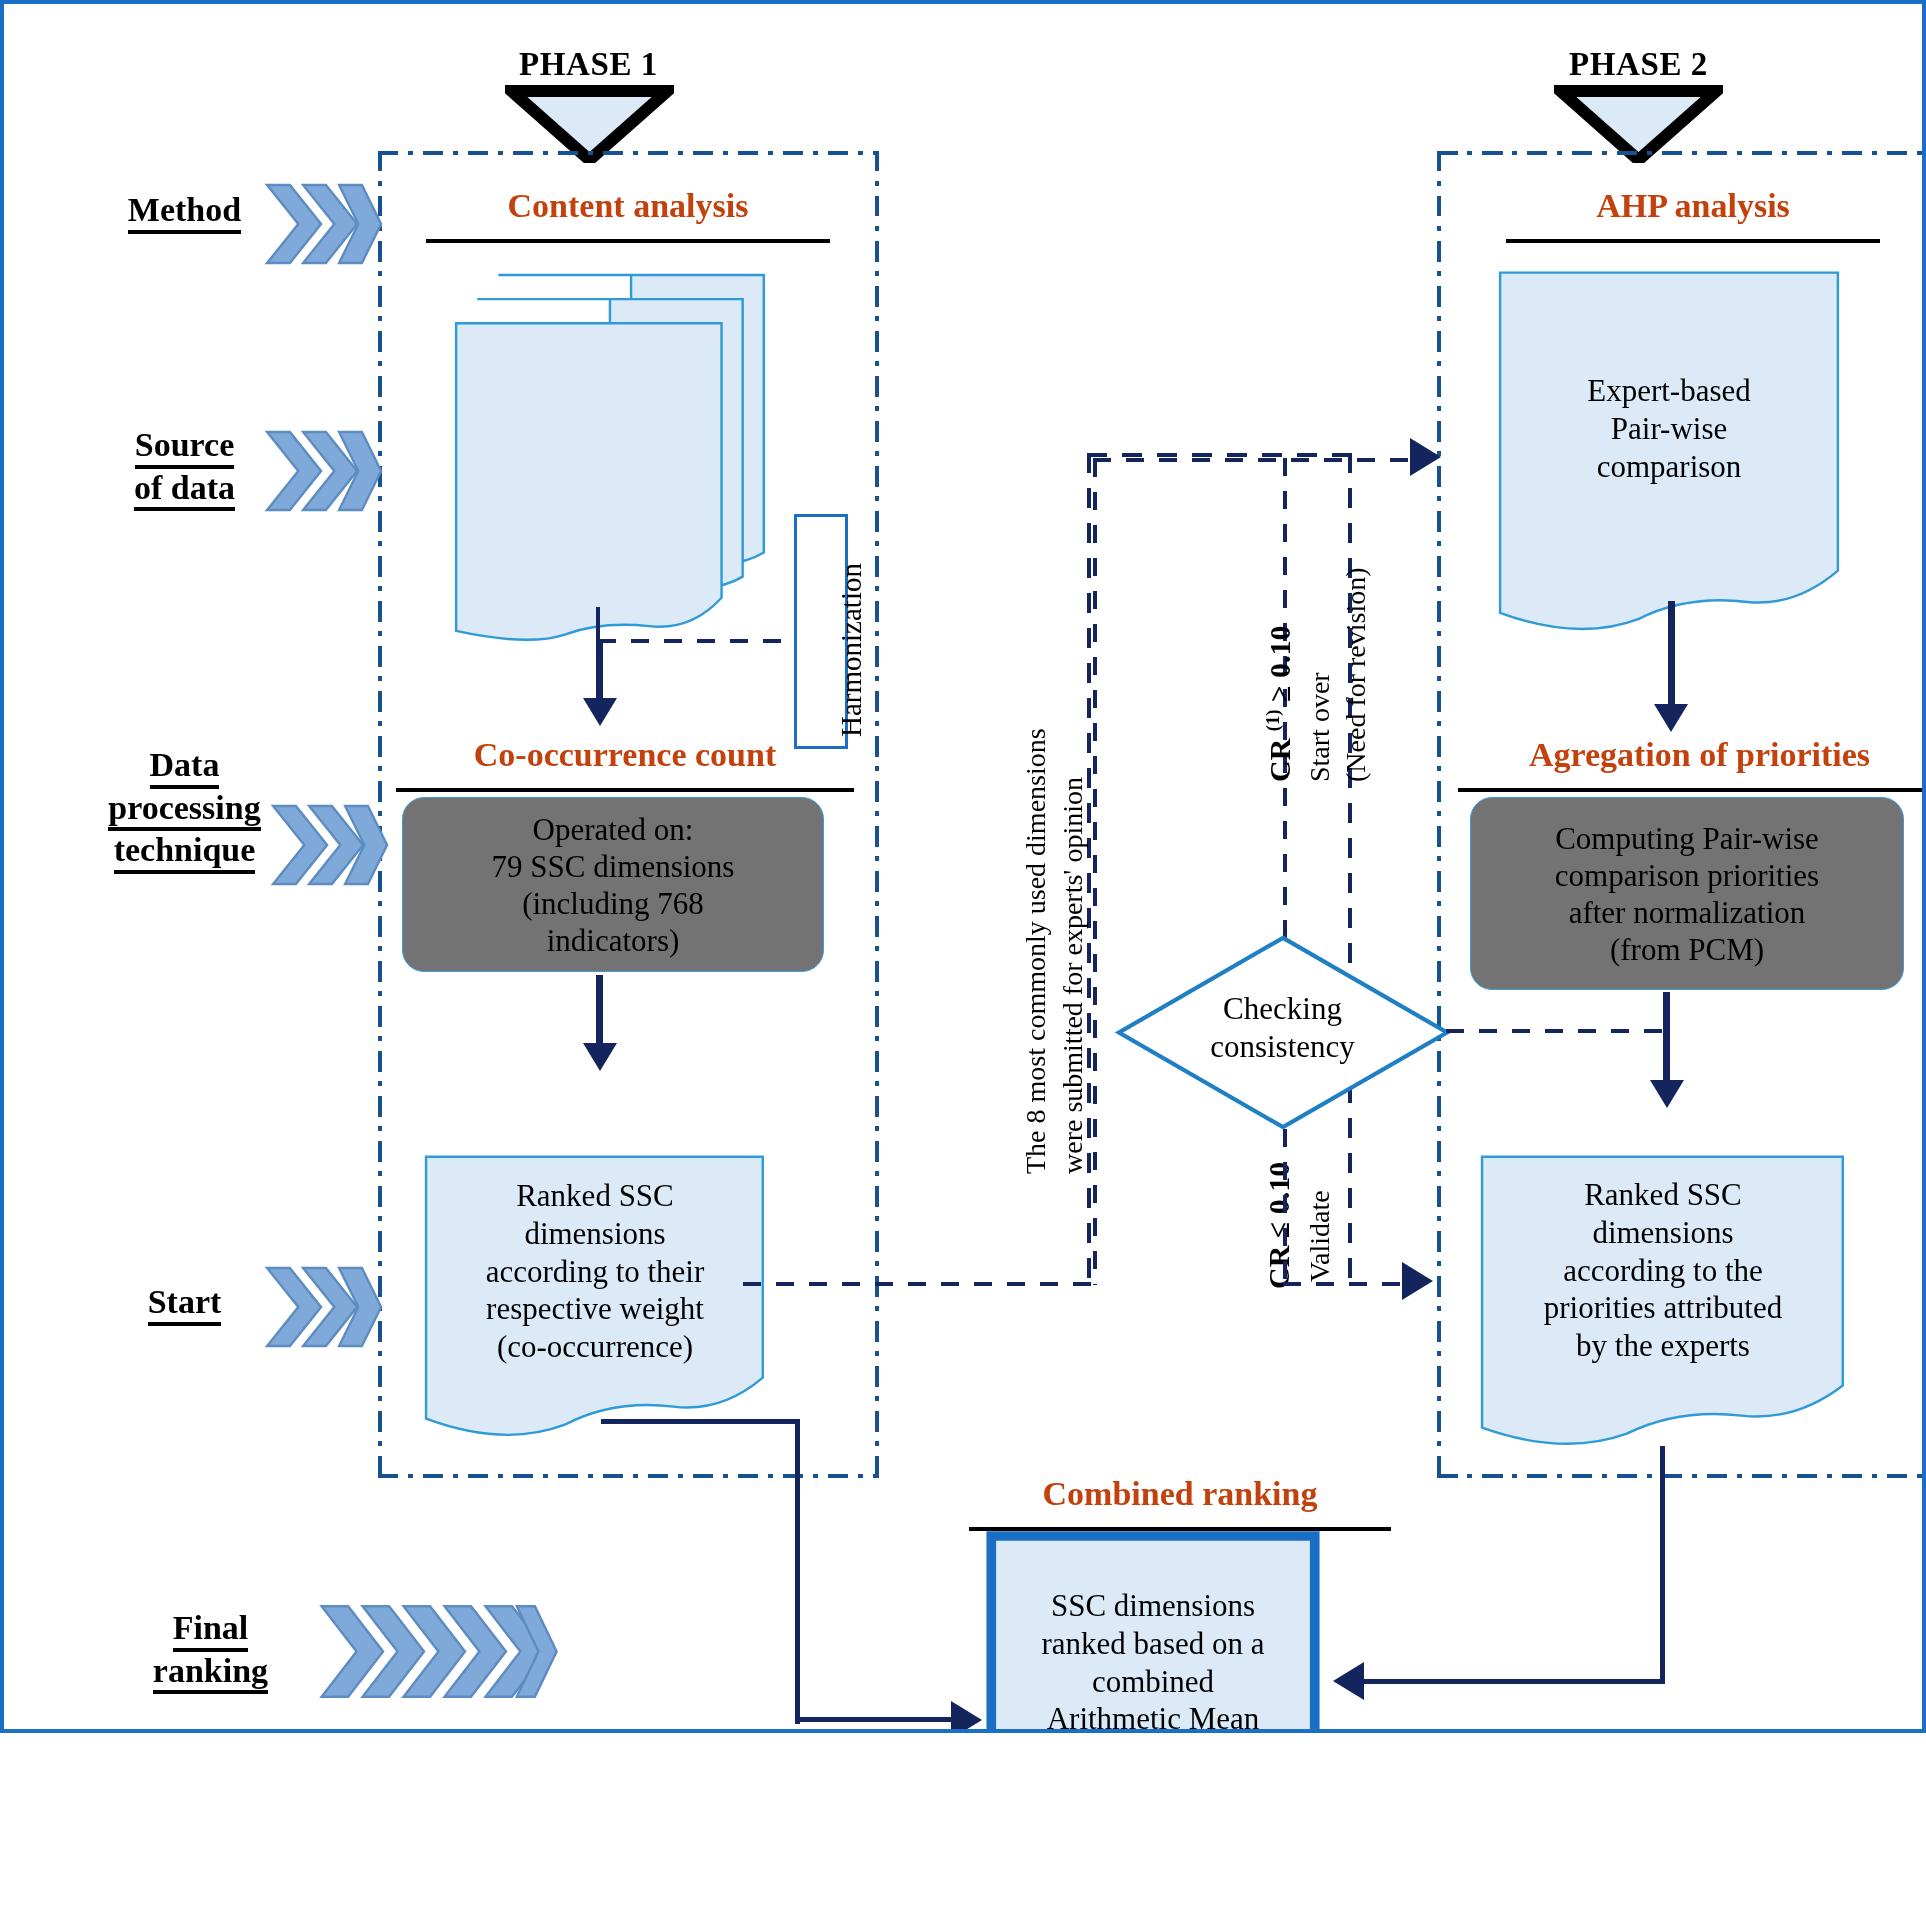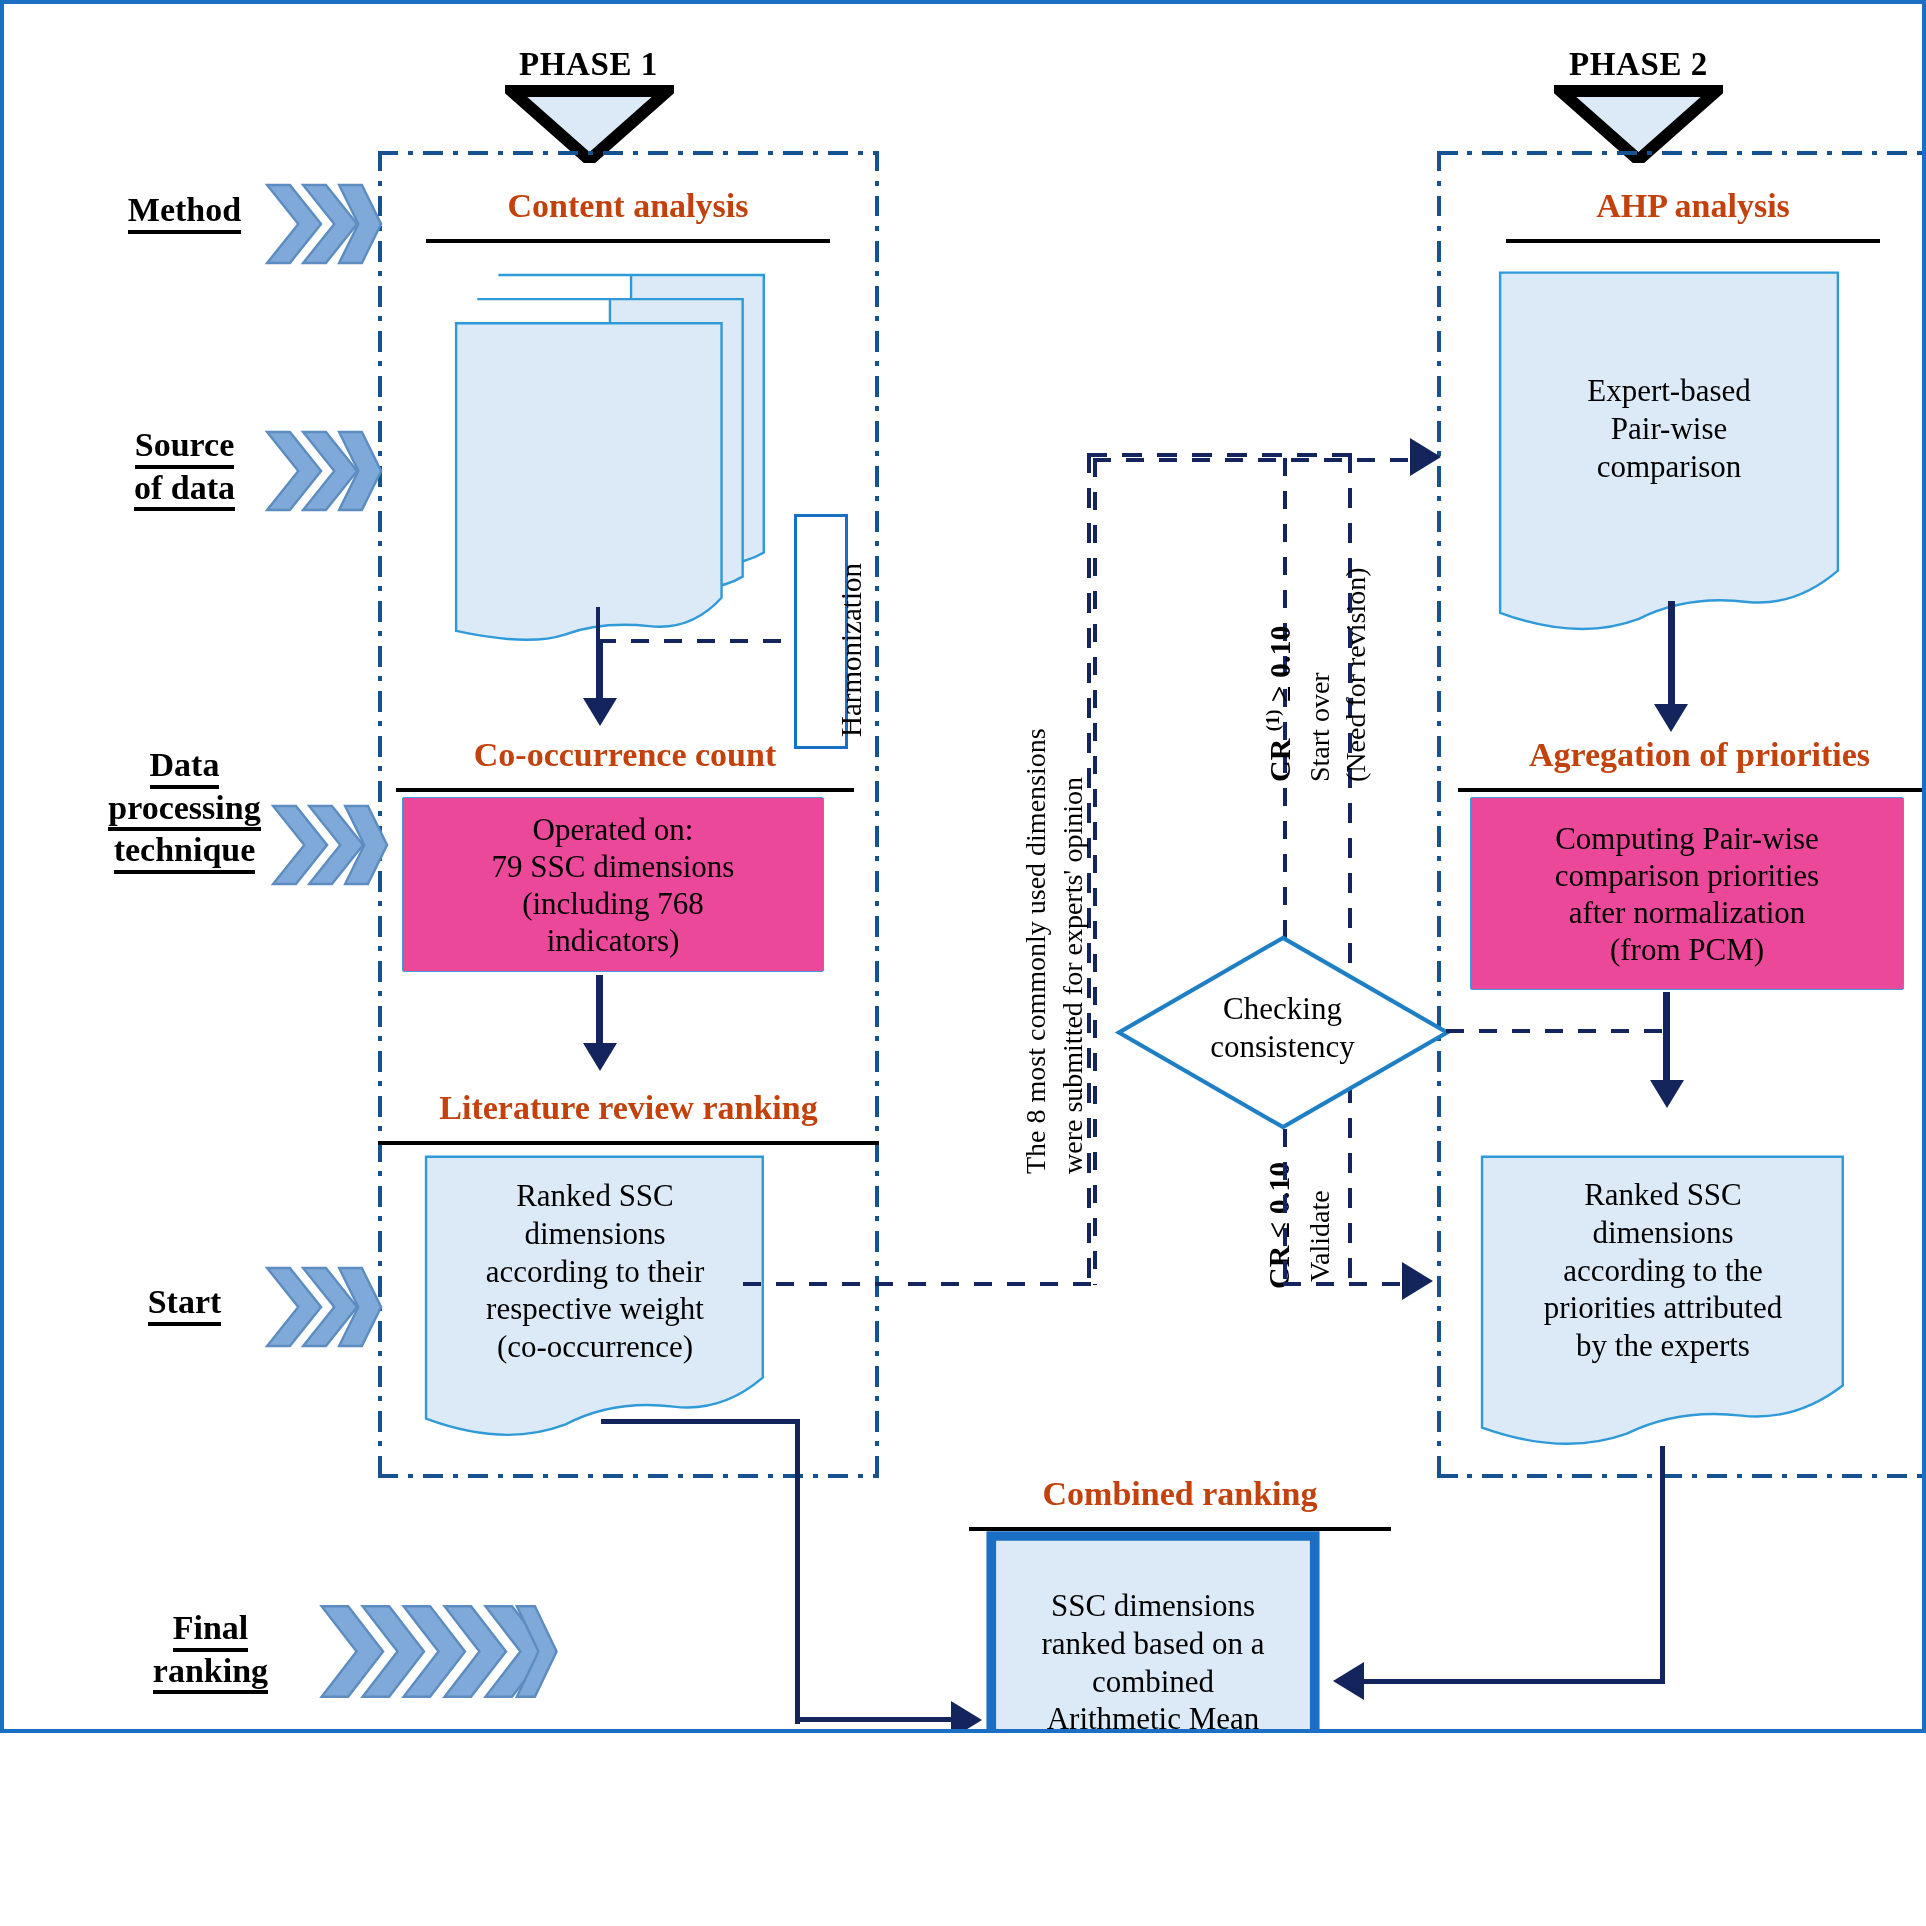--- a/index.html
+++ b/index.html
@@ -37,21 +37,21 @@
   
   .docshape{position:absolute;}
   .docshape svg{display:block;}
   .boxtext{
     position:absolute;left:0;right:0;
     text-align:center;color:#000;font-family:"Liberation Serif",serif;
     line-height:1.22;
   }
 
   .rrect{
-    position:absolute;background:#ec4899;border:1.8px solid #3aa0e0;border-radius:2px;
+    position:absolute;background:#737373;border:1.8px solid #3aa0e0;border-radius:22px;
     box-sizing:border-box;
   }
   .rrect .t{
     position:absolute;left:4.8px;right:4.8px;top:50%;transform:translateY(-50%);
     text-align:center;color:#000;line-height:1.2;
   }
 
   
   .vline{position:absolute;background:#14245c;}
   .hline{position:absolute;background:#14245c;}
@@ -203,21 +203,20 @@
   <div class="rrect" style="left:398px;top:793px;width:422px;height:175px;">
     <div class="t" style="font-size:31px;white-space:pre-line;">Operated on:
 79 SSC dimensions
 (including  768
 indicators)</div>
   </div>
 
   <div class="abs vline" style="left:592px;top:971px;width:6.6px;height:72px;"></div>
   <div class="abs arrowdn" style="left:579px;top:1039px;"></div>
 
-  <div class="hdr abs" style="left:374px;top:1086px;width:501px;font-size:34px;">Literature review ranking</div>
 
   <div class="docshape" style="left:416px;top:1149px;">
     <svg width="350" height="290" viewBox="0 0 580 480">
       <path d="M10,6 H568 V372 Q500,430 420,420 Q320,408 240,450 Q140,488 10,440 Z" fill="#dceaf7" stroke="#2f9ad8" stroke-width="4"></path>
     </svg>
     <div class="boxtext" style="top:24px;left:12px;width:326px;font-size:31px;white-space:pre-line;">Ranked SSC
 dimensions
 according to their
 respective weight
 (co-occurrence)</div>

